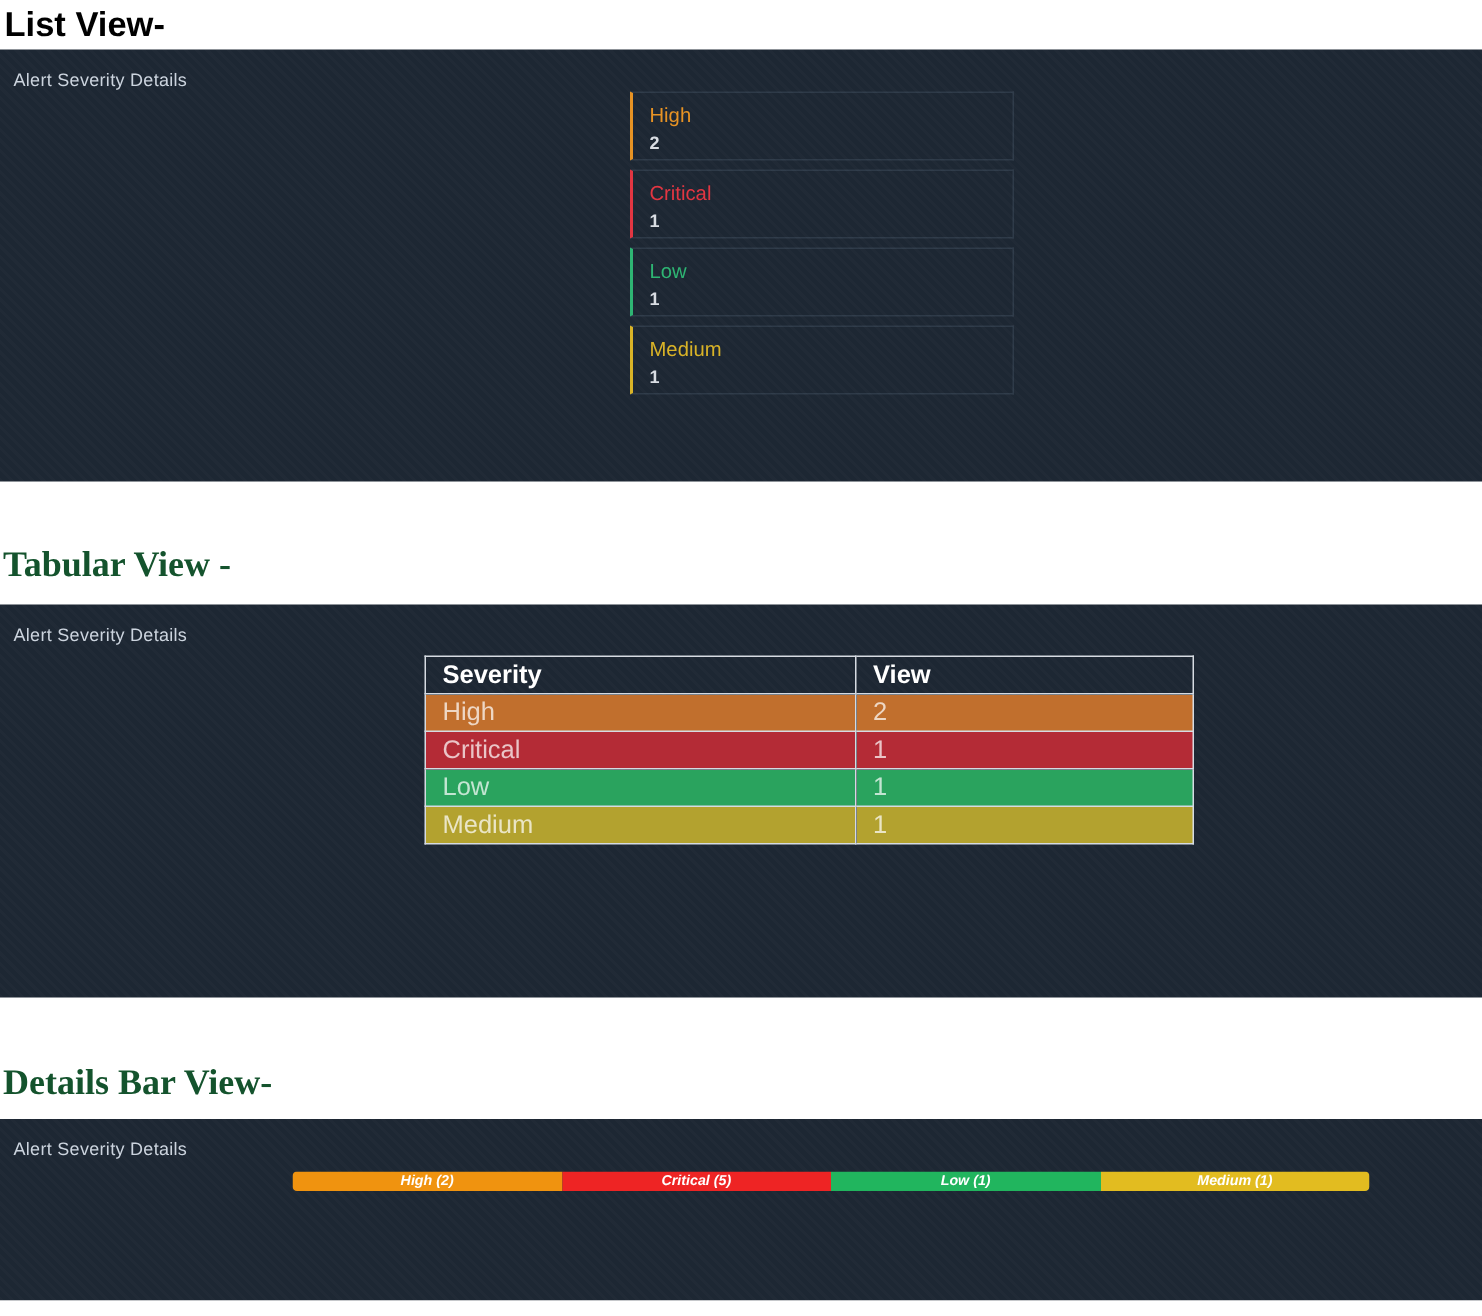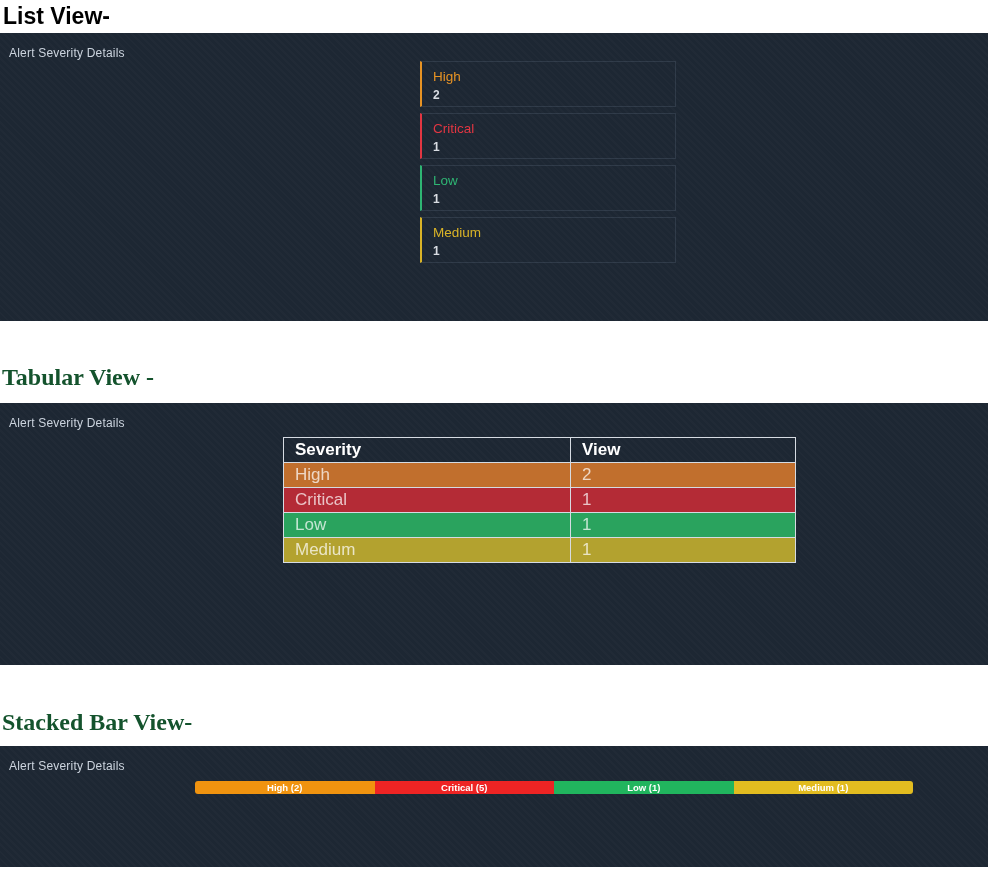--- a/index.html
+++ b/index.html
@@ -127,20 +127,21 @@
     flex: 1 1 0;
     height: 16px;
     line-height: 13px;
     text-align: center;
     font-size: 9.5px;
     font-weight: 700;
     color: #ffffff;
     cursor: pointer;
     white-space: nowrap;
     overflow: hidden;
+    font-style: italic;
   }
 </style>
 </head>
 <body>
 
 <h1 class="h-sans">List View-</h1>
 
 <section class="panel panel-list" style="background-color: rgb(29, 39, 51);">
   <div class="panel-title">Alert Severity Details</div>
   <div class="sev-list">
@@ -198,21 +199,21 @@
         <td>1</td>
       </tr>
       <tr style="background-color: rgb(179, 162, 47);">
         <td>Medium</td>
         <td>1</td>
       </tr>
     </tbody>
   </table>
 </section>
 
-<h1 class="h-serif gap-stacked">Stacked Bar View-</h1>
+<h1 class="h-serif gap-stacked">Details Bar View-</h1>
 
 <section class="panel panel-stacked" style="background-color: rgb(29, 39, 51);">
   <div class="panel-title">Alert Severity Details</div>
 
   <div class="stacked-bar">
     <div class="bar-seg" style="background-color: rgb(240, 147, 15);">High (2)</div>
     <div class="bar-seg" style="background-color: rgb(238, 36, 36);">Critical (5)</div>
     <div class="bar-seg" style="background-color: rgb(33, 181, 94);">Low (1)</div>
     <div class="bar-seg" style="background-color: rgb(226, 188, 32);">Medium (1)</div>
   </div>

